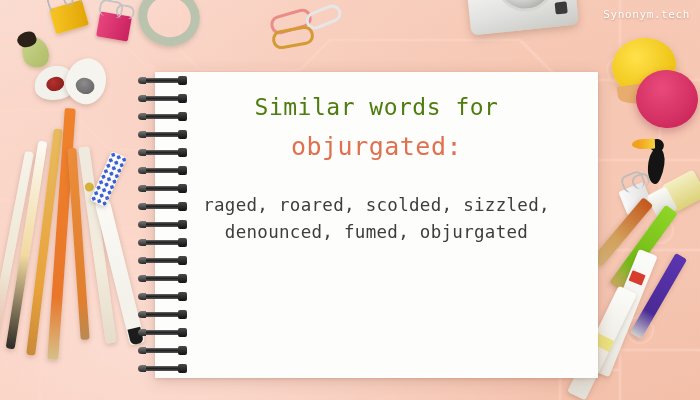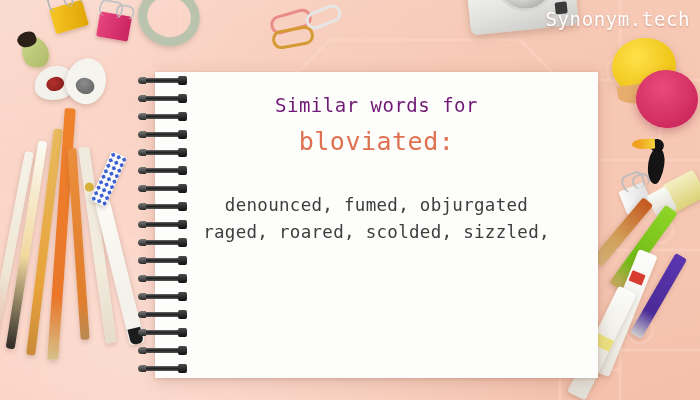--- a/index.html
+++ b/index.html
@@ -46,37 +46,37 @@
     content:"";position:absolute;left:-3px;top:-1px;width:8px;height:7px;
     border-radius:50% 0 0 50%;
     background:linear-gradient(180deg,#7a7a7a,#2a2a2a);
   }
 
   
   .content{
     position:absolute;left:0;right:0;top:22px;text-align:center;
   }
   .title{
-    color:#701a75;font-size:19px;letter-spacing:.5px;line-height:1.2;
+    color:#4d7c0f;font-size:23px;letter-spacing:.5px;line-height:1.2;
     margin:0 0 10px 0;
   }
   .headword{
     color:#df7150;font-size:25px;letter-spacing:.5px;line-height:1.2;
     margin:0;
   }
   .wordlist{
     position:absolute;left:0;right:0;top:120px;text-align:center;
     color:#3d3d3d;font-size:17.5px;line-height:27px;letter-spacing:.3px;
   }
   .wordline{white-space:nowrap;}
 
   
   .brand{
     position:absolute;right:10px;top:8px;
-    color:#ffffff;font-size:19px;letter-spacing:.6px;
+    color:#ffffff;font-size:11px;letter-spacing:.6px;
     text-shadow:0 1px 2px rgba(150,90,70,.45);
   }
 
   
   .obj{position:absolute;}
 
   
   .clip-yellow{
     left:52px;top:4px;width:34px;height:26px;
     background:linear-gradient(100deg,#f7c624,#e0a505);
@@ -352,25 +352,25 @@
   <div class="pen m-orange"></div>
   <div class="pen m-green"></div>
   <div class="pen m-purple"></div>
   <div class="pen m-white1"></div>
   <div class="pen m-white2"></div>
 
   <div class="paper">
     <div class="paper-inner">
       <div class="content">
         <p class="title">Similar words for</p>
-        <p class="headword">bloviated:</p>
+        <p class="headword">objurgated:</p>
       </div>
       <div class="wordlist">
+        <div class="wordline">raged, roared, scolded, sizzled,</div>
         <div class="wordline">denounced, fumed, objurgated</div>
-        <div class="wordline">raged, roared, scolded, sizzled,</div>
       </div>
     </div>
   </div>
 
   <div class="spiral">
     <div class="ring" style="top:4px"></div>
     <div class="ring" style="top:22px"></div>
     <div class="ring" style="top:40px"></div>
     <div class="ring" style="top:58px"></div>
     <div class="ring" style="top:76px"></div>

